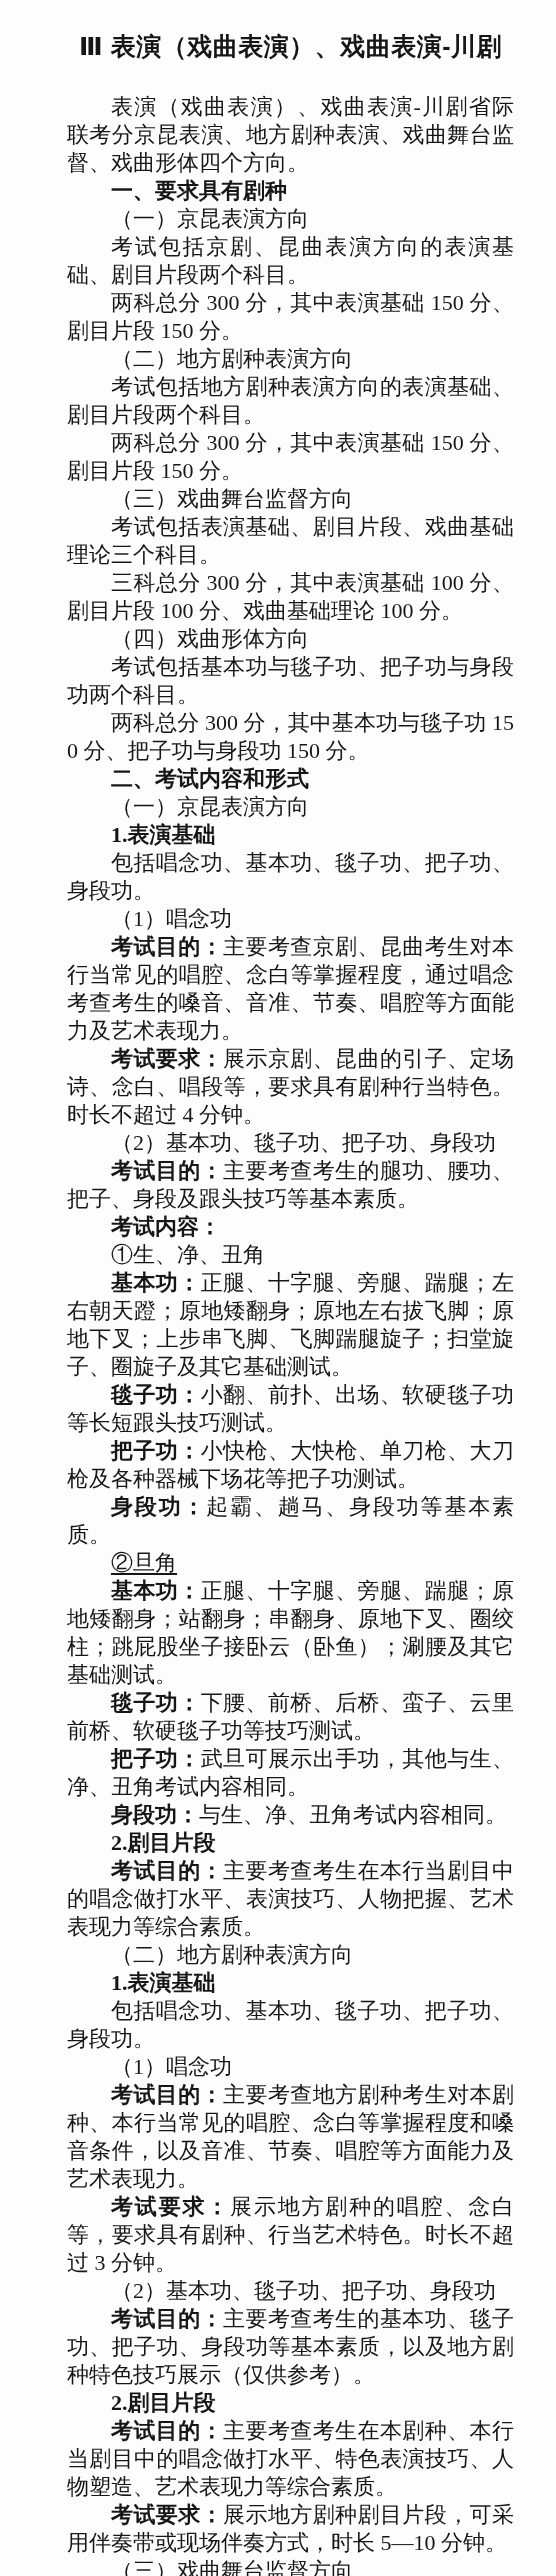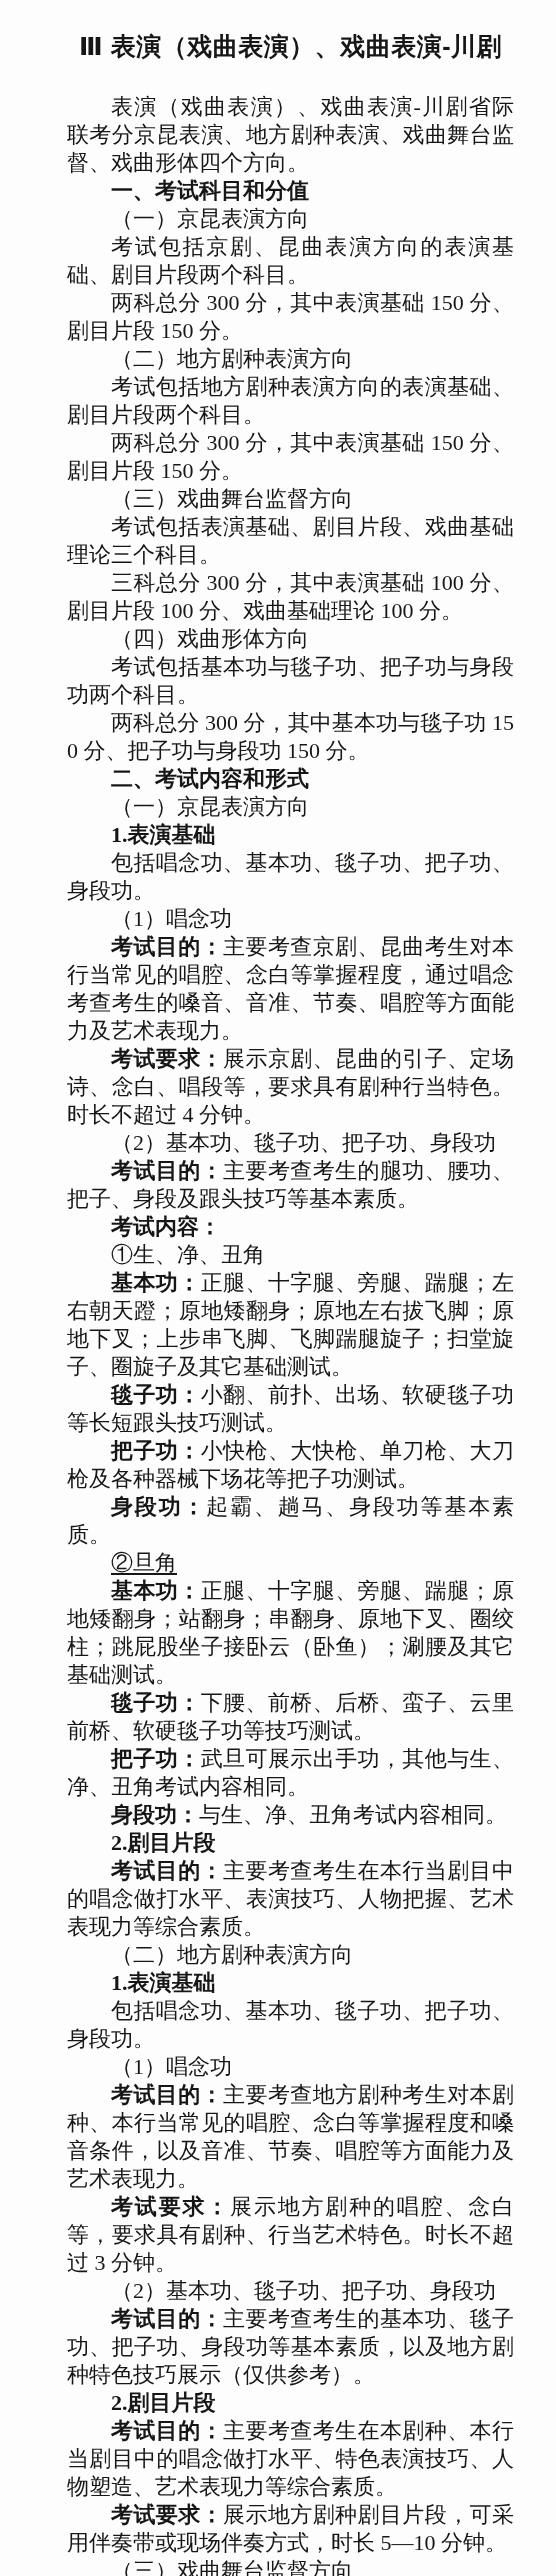--- a/index.html
+++ b/index.html
@@ -40,21 +40,21 @@
   .lbl{font-weight:700;}
   .underline span{text-decoration:underline;text-underline-offset:3.1px;}
 </style>
 </head>
 <body>
 
 <div class="page">
   <h1 class="doc-title">Ⅲ 表演（戏曲表演）、戏曲表演-川剧</h1>
   <div class="doc-body">
       <p class="p-body"><span>表演（戏曲表演）、戏曲表演-川剧省际联考分京昆表演、地方剧种表演、戏曲舞台监督、戏曲形体四个方向。</span></p>
-      <p class="p-major"><span>一、考试科目和分值</span></p>
+      <p class="p-major"><span>一、要求具有剧种</span></p>
       <p class="p-sub"><span>（一）京昆表演方向</span></p>
       <p class="p-body"><span>考试包括京剧、昆曲表演方向的表演基础、剧目片段两个科目。</span></p>
       <p class="p-body"><span>两科总分 300 分，其中表演基础 150 分、剧目片段 150 分。</span></p>
       <p class="p-sub"><span>（二）地方剧种表演方向</span></p>
       <p class="p-body"><span>考试包括地方剧种表演方向的表演基础、剧目片段两个科目。</span></p>
       <p class="p-body"><span>两科总分 300 分，其中表演基础 150 分、剧目片段 150 分。</span></p>
       <p class="p-sub"><span>（三）戏曲舞台监督方向</span></p>
       <p class="p-body"><span>考试包括表演基础、剧目片段、戏曲基础理论三个科目。</span></p>
       <p class="p-body"><span>三科总分 300 分，其中表演基础 100 分、剧目片段 100 分、戏曲基础理论 100 分。</span></p>
       <p class="p-sub"><span>（四）戏曲形体方向</span></p>

